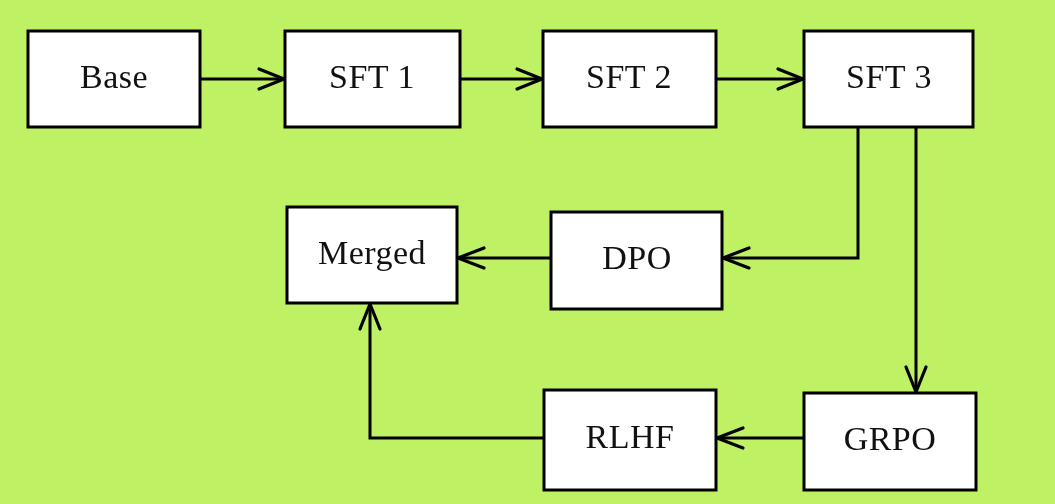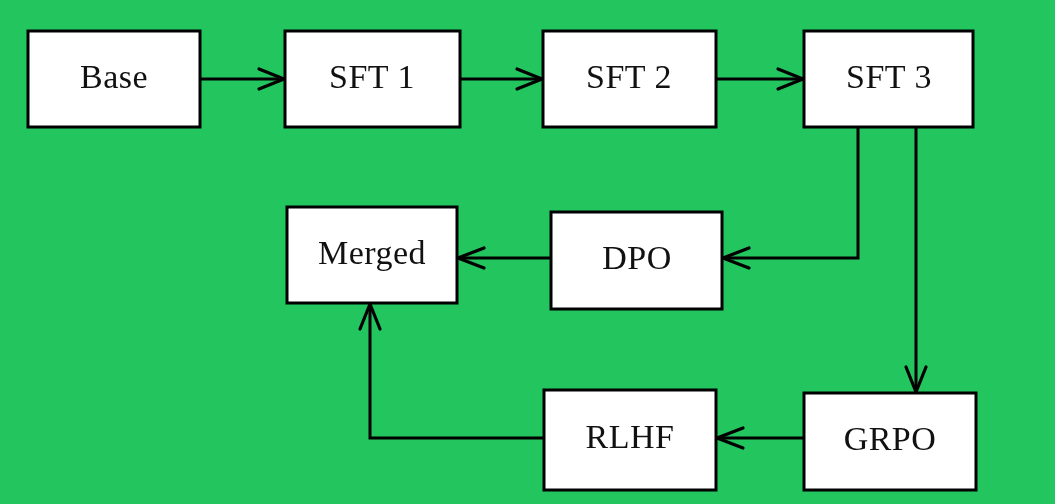--- a/index.html
+++ b/index.html
@@ -10,21 +10,21 @@
   body {
     width: 1055px;
     height: 504px;
     overflow: hidden;
     font-family: "Liberation Serif", "DejaVu Serif", serif;
   }
   #diagram-root {
     position: relative;
     width: 1055px;
     height: 504px;
-    background: #22c55e;
+    background: #bef264;
   }
   svg#flow-svg {
     display: block;
     width: 1055px;
     height: 504px;
   }
   .node-box {
     fill: #ffffff;
     stroke: #000000;
     stroke-width: 3;

